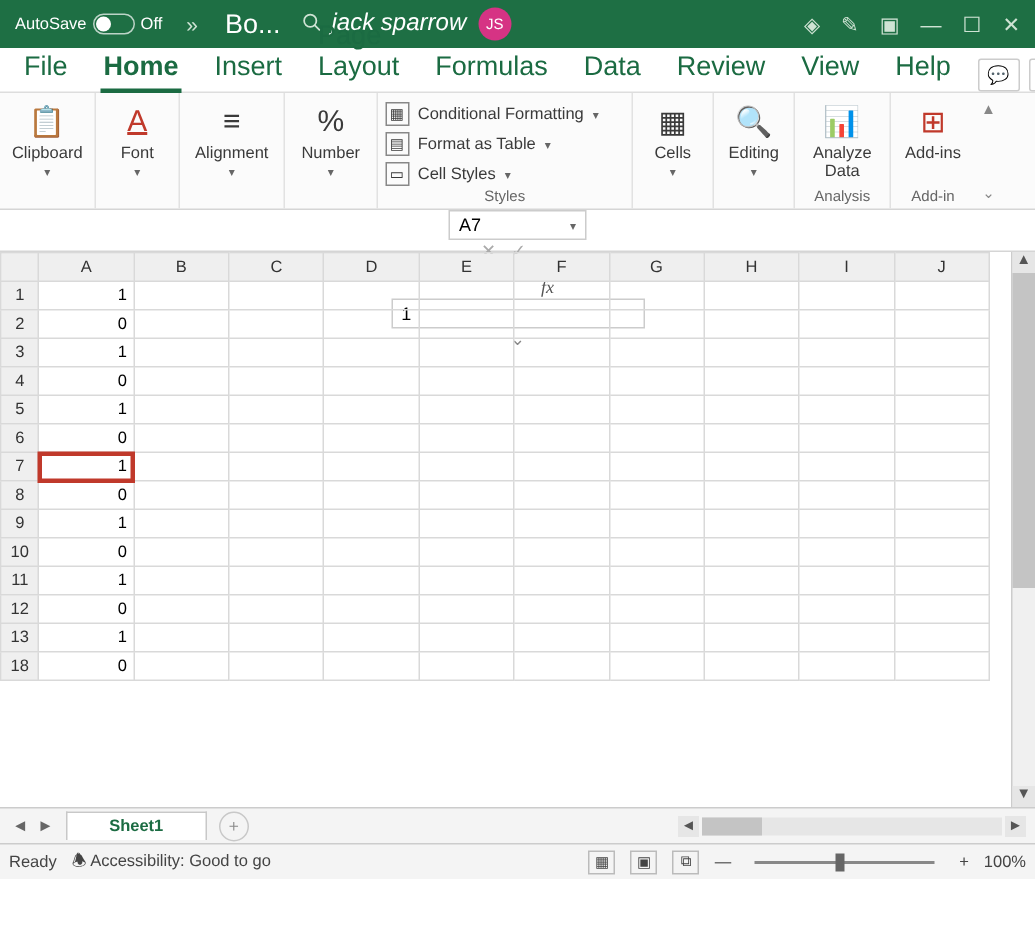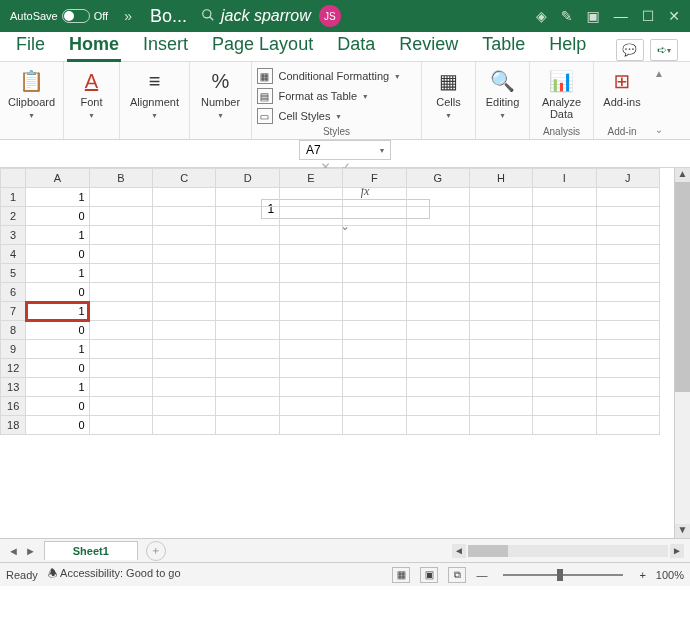--- a/index.html
+++ b/index.html
@@ -111,23 +111,24 @@
     <span>☐</span>
     <span class="win-close">✕</span>
   </div>
 </div>
 
 <div class="tabs">
   <div class="tab">File</div>
   <div class="tab active">Home</div>
   <div class="tab">Insert</div>
   <div class="tab">Page Layout</div>
+  <div class="tab">Formulas</div>
   <div class="tab">Data</div>
   <div class="tab">Review</div>
-  <div class="tab">Table</div>
+  <div class="tab">View</div>
   <div class="tab">Help</div>
   <div class="tabs-spacer"></div>
   <div class="tab-side">
     <div class="smallbtn">💬</div>
     <div class="smallbtn">➪ <span class="drop">▾</span></div>
   </div>
 </div>
 
 <div class="ribbon">
   <div class="grp" style="width:64px">
@@ -375,48 +376,61 @@
             <td></td>
             <td></td>
             <td></td>
             <td></td>
             <td></td>
             <td></td>
             <td></td>
             <td></td>
           </tr>
           <tr>
+            <th class="rowhdr">10</th>
+            <td>0</td>
+            <td></td>
+            <td></td>
+            <td></td>
+            <td></td>
+            <td></td>
+            <td></td>
+            <td></td>
+            <td></td>
+            <td></td>
+          </tr>
+          <tr>
+            <th class="rowhdr">11</th>
+            <td>1</td>
+            <td></td>
+            <td></td>
+            <td></td>
+            <td></td>
+            <td></td>
+            <td></td>
+            <td></td>
+            <td></td>
+            <td></td>
+          </tr>
+          <tr>
             <th class="rowhdr">12</th>
             <td>0</td>
             <td></td>
             <td></td>
             <td></td>
             <td></td>
             <td></td>
             <td></td>
             <td></td>
             <td></td>
             <td></td>
           </tr>
           <tr>
             <th class="rowhdr">13</th>
             <td>1</td>
-            <td></td>
-            <td></td>
-            <td></td>
-            <td></td>
-            <td></td>
-            <td></td>
-            <td></td>
-            <td></td>
-            <td></td>
-          </tr>
-          <tr>
-            <th class="rowhdr">16</th>
-            <td>0</td>
             <td></td>
             <td></td>
             <td></td>
             <td></td>
             <td></td>
             <td></td>
             <td></td>
             <td></td>
             <td></td>
           </tr>

